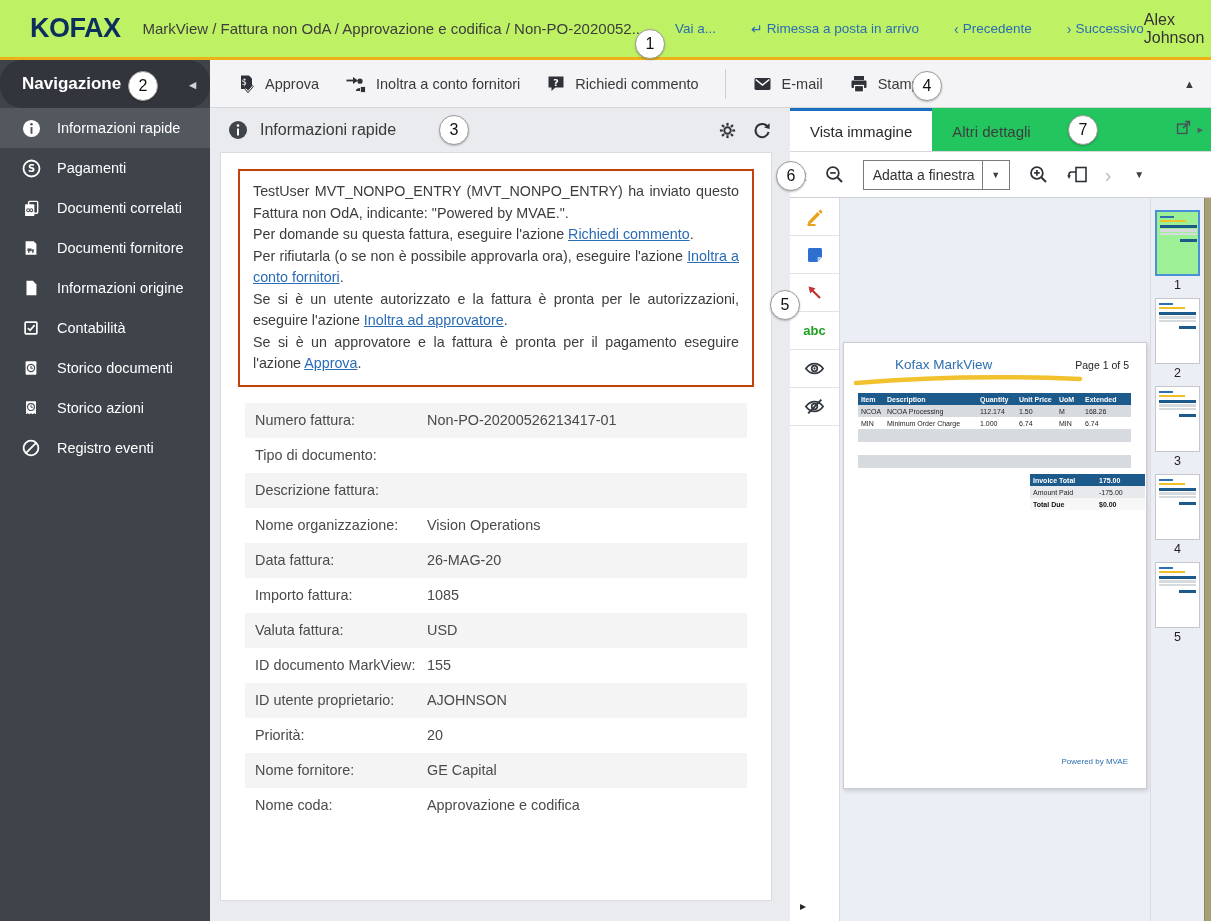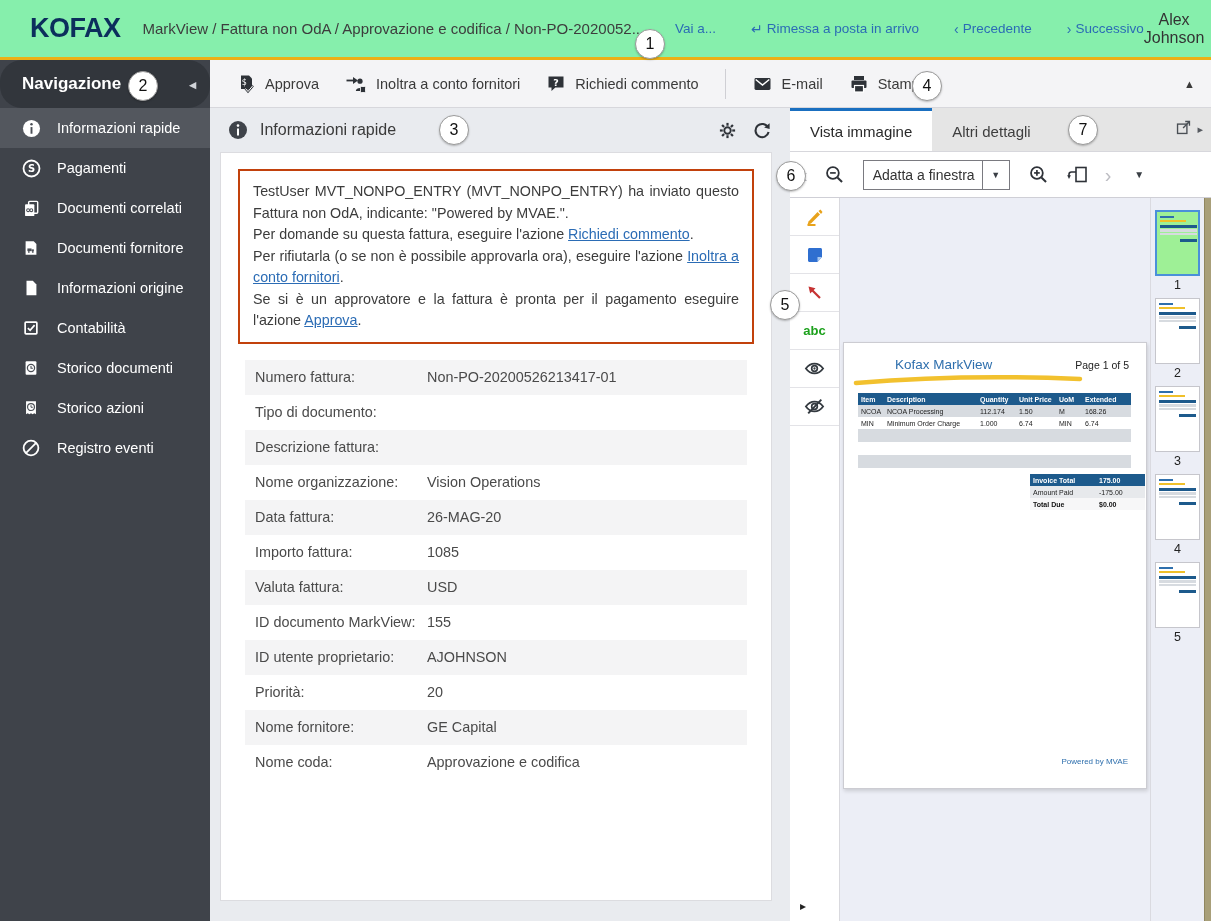--- a/index.html
+++ b/index.html
@@ -5,21 +5,21 @@
   * { box-sizing: border-box; margin: 0; padding: 0; }
   html, body { width: 1211px; height: 921px; }
   body {
     position: relative;
     font-family: "Liberation Sans", sans-serif;
     background: #e9ebef;
     overflow: hidden;
     color: #333;
   }
   
-  .topbar { position: absolute; left:0; top:0; width:1211px; height:57px; background:#86efac; display:flex; align-items:center; z-index:5;text-align:center; }
+  .topbar { position: absolute; left:0; top:0; width:1211px; height:57px; background:#bef264; display:flex; align-items:center; z-index:5; }
   .logo { margin-left:30px; font-size:27px; font-weight:800; color:#0c2e5c; letter-spacing:-0.5px; }
   .crumb { margin-left:22px; font-size:15px; color:#3d3d3d; white-space:nowrap; }
   .toplink { color:#2b6cb5; font-size:13.5px; margin-left:35px; white-space:nowrap; cursor:pointer; display:flex; align-items:center; gap:4px; }
   .toplink .glyph { font-size:14px; }
   .topspacer { flex:1; }
   .user { font-size:16px; color:#333; }
   .person-wrap { margin:0 26px 0 30px; }
   .amberline { position:absolute; top:57px; left:0; width:1211px; height:3px; background:#edb015; z-index:6; }
 
   
@@ -47,21 +47,21 @@
   .info-box p { margin:0; }
   .info-box a { color:#2b6cb5; text-decoration:underline; cursor:pointer; }
   .fields { margin:14px 24px 0 24px; }
   .frow { display:flex; padding:8px 10px; font-size:14.4px; color:#4a4a4a; align-items:flex-start; }
   .frow:nth-child(odd) { background:#f4f4f5; }
   .flabel { width:172px; flex:none; padding-right:8px; line-height:19px; }
   .fvalue { flex:1; line-height:19px; }
 
   
   .viewer { position:absolute; left:790px; top:108px; width:421px; height:813px; background:#fff; }
-  .tabs { height:44px; background:#e5e5e5; display:flex; align-items:stretch; border-bottom:1px solid #d7d7dc; }
+  .tabs { height:44px; background:#22c55e; display:flex; align-items:stretch; border-bottom:1px solid #d7d7dc; }
   .tab { padding:0 20px; display:flex; align-items:center; font-size:15px; color:#3e3e3e; cursor:pointer; border-top:3px solid transparent; }
   .tab.active { background:#fff; border-top:3px solid #1a6fc0; color:#2a2a2a; }
   .tabs-actions { margin-left:auto; display:flex; align-items:center; gap:5px; padding-right:8px; }
   .tabs-actions .chev { color:#55595f; font-size:11px; cursor:pointer; }
 
   .vtoolbar { height:46px; display:flex; align-items:center; border-bottom:1px solid #cfcfd6; background:#fff; padding-left:4px; }
   .vt-chev { font-size:20px; color:#bcbcc2; margin:0 7px; line-height:1; cursor:pointer; }
   .vt-ico { margin:0 9px; display:flex; cursor:pointer; }
   .combo { display:flex; align-items:stretch; border:1px solid #7a7a80; height:30px; margin:0 9px; background:#fff; cursor:pointer; }
   .combo-text { width:118px; display:flex; align-items:center; padding:0 9px; font-size:14px; color:#333; white-space:nowrap; overflow:hidden; }
@@ -320,20 +320,21 @@
           </svg>
         </span>
     </span>
   </div>
 
   <div class="card">
     <div class="info-box">
       <p><span>TestUser MVT_NONPO_ENTRY (MVT_NONPO_ENTRY) ha inviato questo Fattura non OdA, indicante: "Powered by MVAE.".</span></p>
       <p><span>Per domande su questa fattura, eseguire l'azione </span><a>Richiedi commento</a><span>.</span></p>
       <p><span>Per rifiutarla (o se non è possibile approvarla ora), eseguire l'azione </span><a>Inoltra a conto fornitori</a><span>.</span></p>
+      <p><span>Se si è un utente autorizzato e la fattura è pronta per le autorizzazioni, eseguire l'azione </span><a>Inoltra ad approvatore</a><span>.</span></p>
       <p><span>Se si è un approvatore e la fattura è pronta per il pagamento eseguire l'azione </span><a>Approva</a><span>.</span></p>
     </div>
 
     <div class="fields">
       <div class="frow">
           <span class="flabel">Numero fattura:</span>
           <span class="fvalue">Non-PO-20200526213417-01</span>
         </div>
       <div class="frow">
           <span class="flabel">Tipo di documento:</span>

